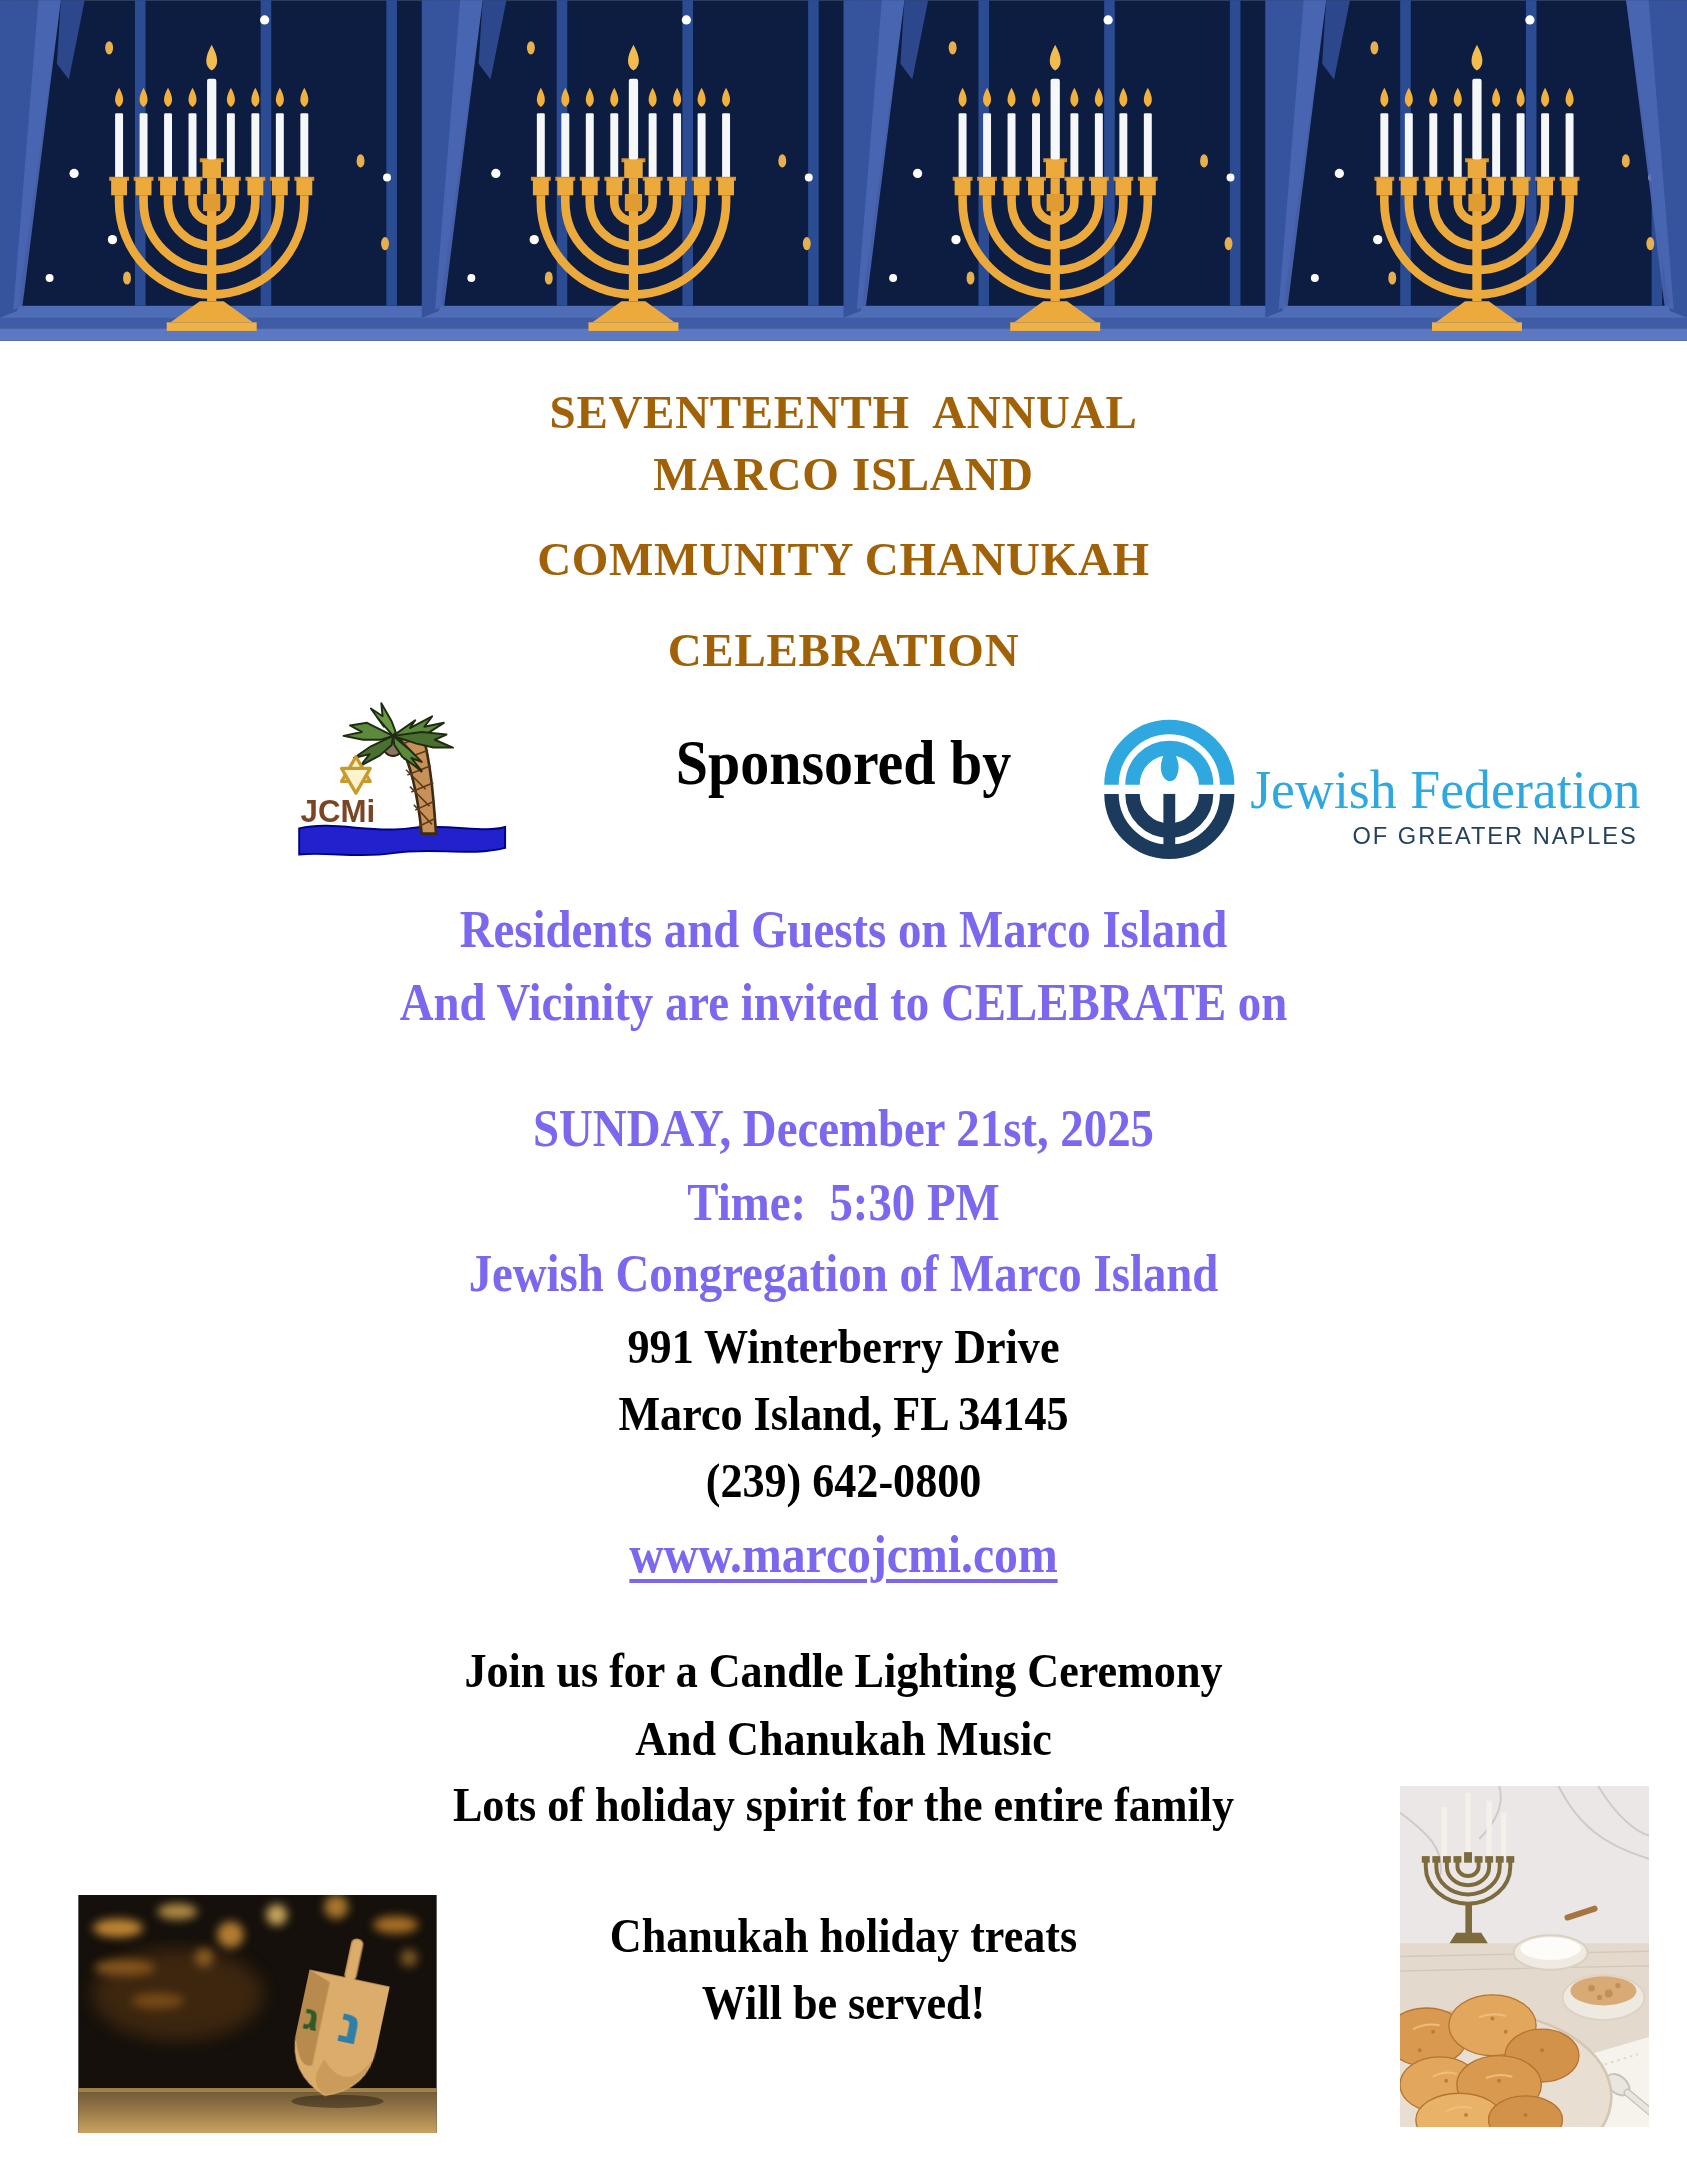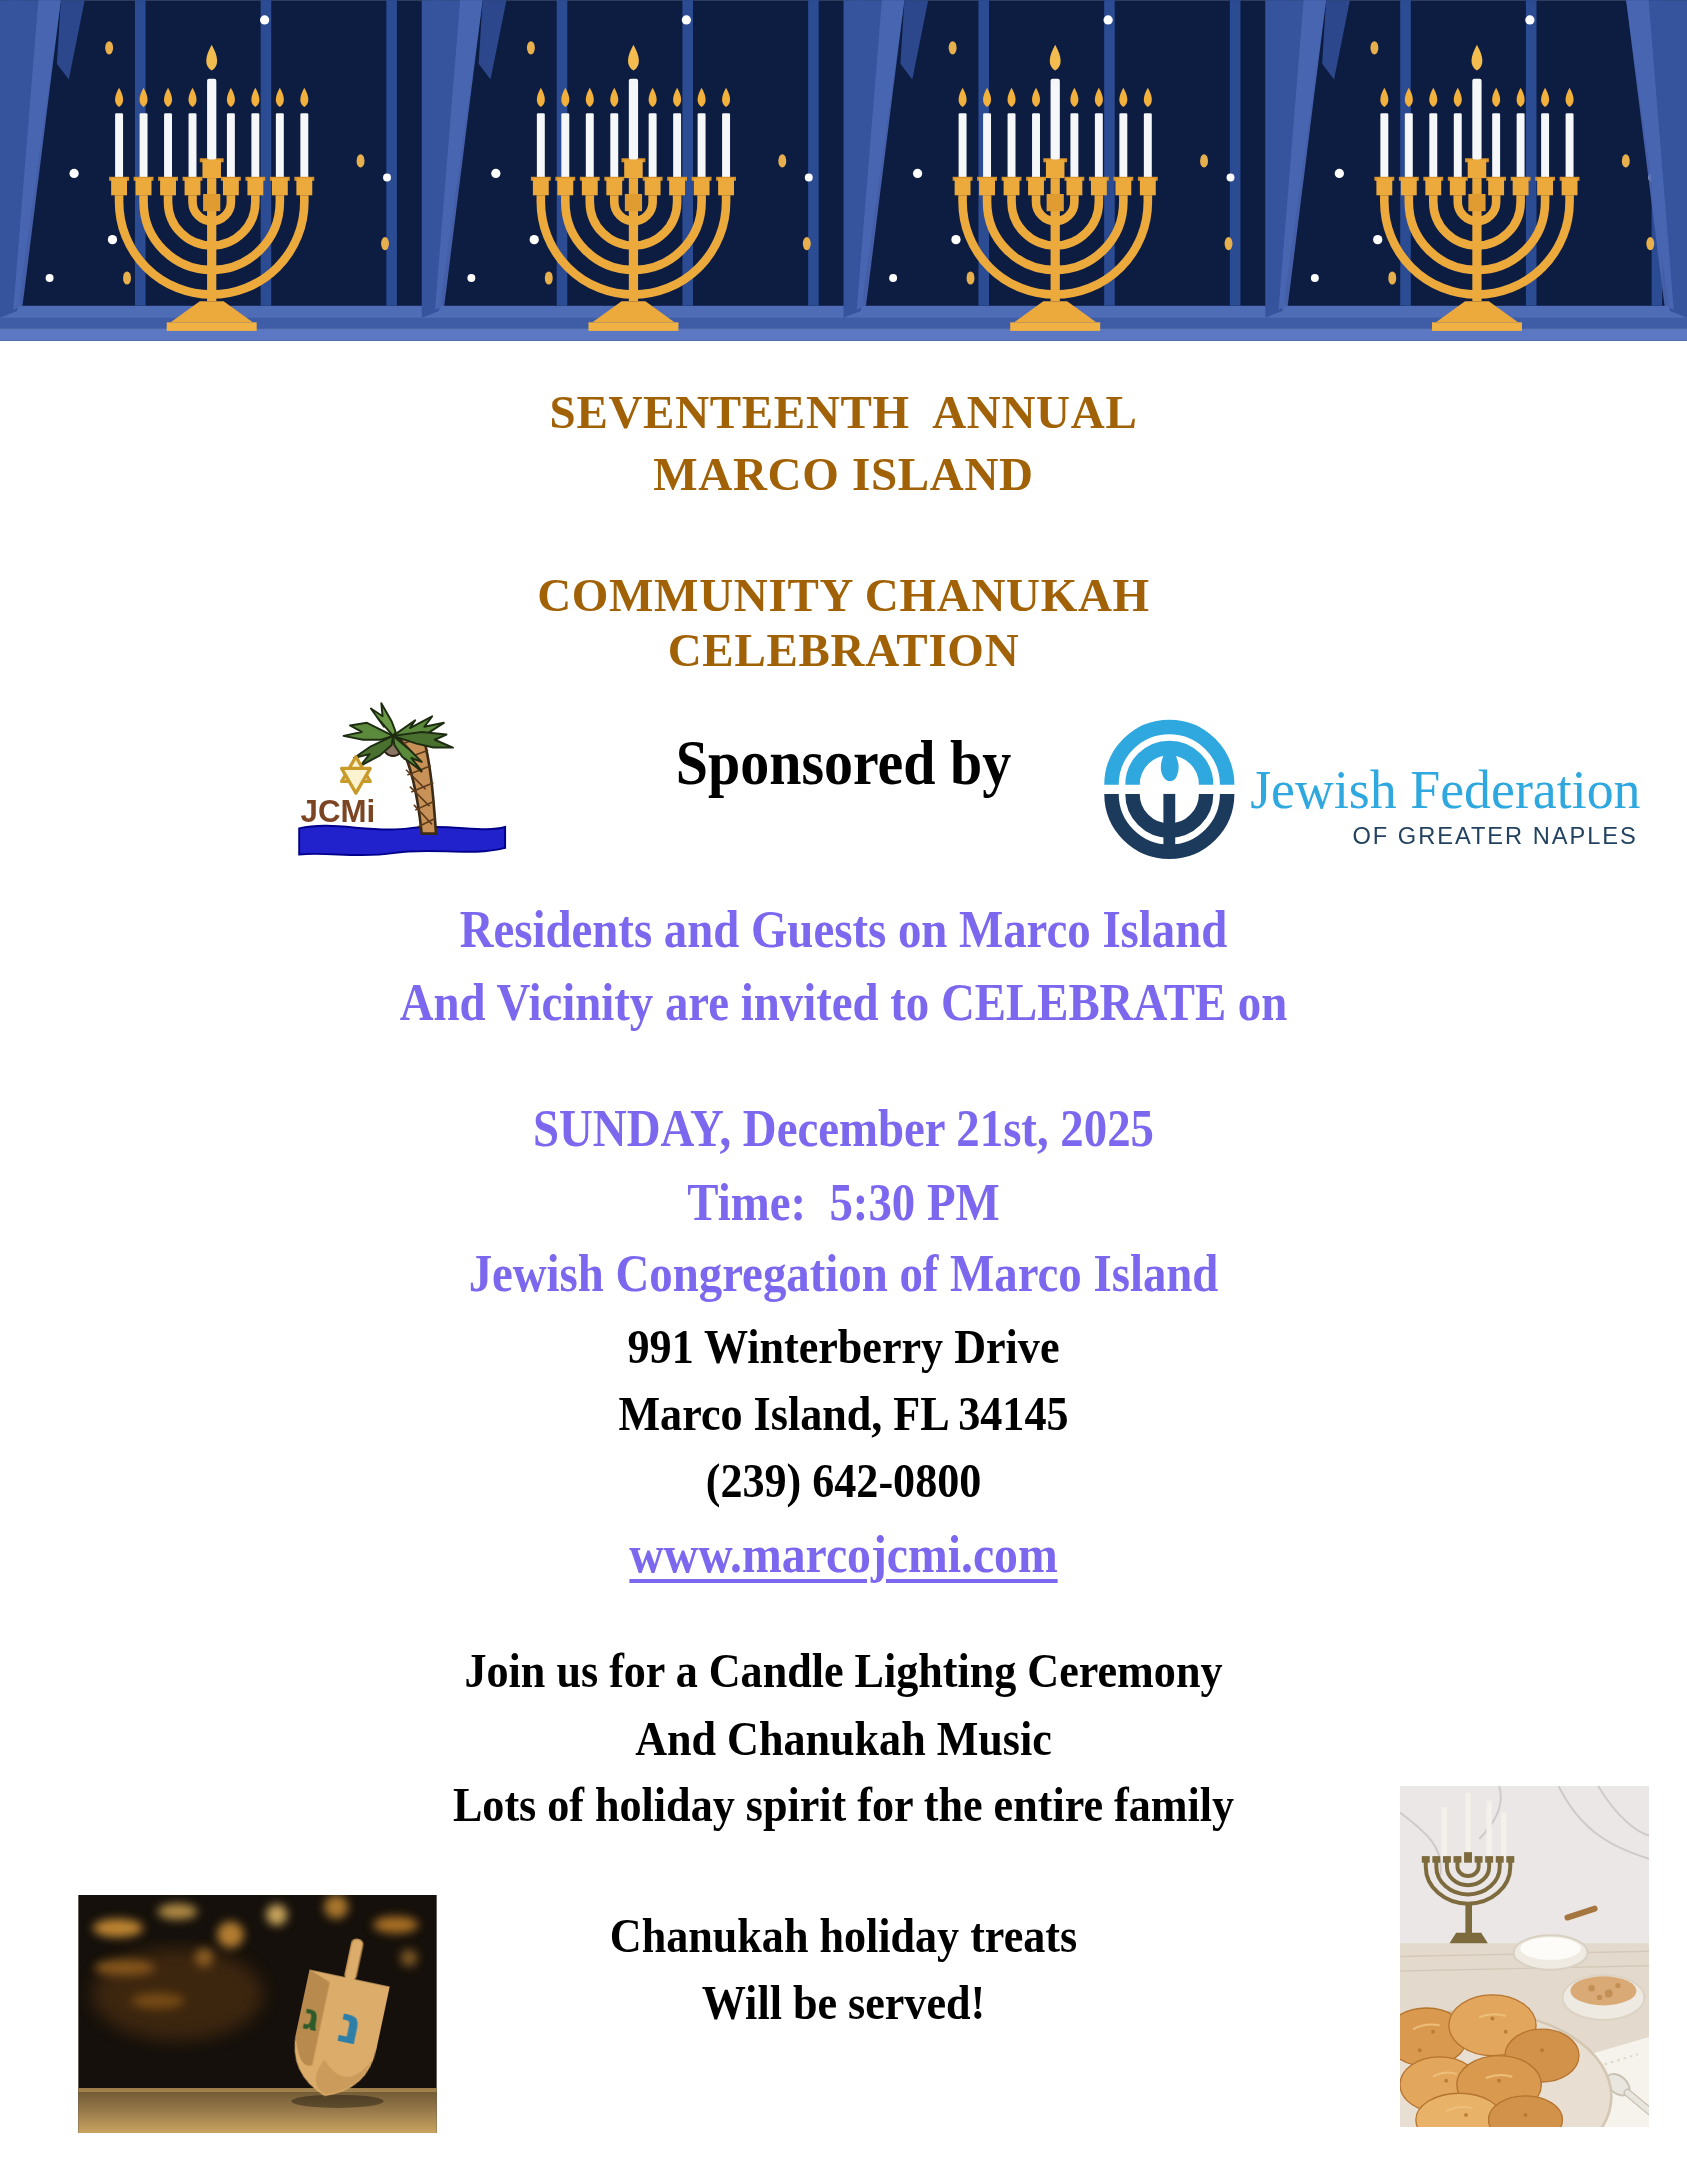--- a/index.html
+++ b/index.html
@@ -128,21 +128,21 @@
   <use href="#bunit" x="637.5"></use>
   <use href="#bunit" x="1275"></use>
   <use href="#bunit" x="1912.5"></use>
 
   <path d="M2550,0 L2458,0 L2524,470 L2550,480 Z" fill="#36539E"></path>
   <path d="M2492,0 L2458,0 L2516,462 L2530,468 Z" fill="#4A67B4" opacity=".9"></path>
 </svg>
 
 <div class="tl title" style="top:389px">SEVENTEENTH  ANNUAL</div>
 <div class="tl title" style="top:451px">MARCO ISLAND</div>
-<div class="tl title" style="top:572px">COMMUNITY CHANUKAH</div>
+<div class="tl title" style="top:536px">COMMUNITY CHANUKAH</div>
 <div class="tl title" style="top:627px">CELEBRATION</div>
 
 <svg class="abs" style="left:294px;top:693px;" width="215" height="173" viewBox="0 0 330 262">
   <g>
 
     <path d="M8,206 C60,194 118,214 176,206 C238,198 290,214 324,204 L324,236 C270,250 212,234 152,244 C102,252 52,242 8,246 Z" fill="#2222CC" stroke="#00008B" stroke-width="3"></path>
 
     <path d="M196,214 C190,156 180,104 156,64 L196,56 C210,104 214,158 218,214 Z" fill="#C89158" stroke="#3B2B16" stroke-width="4"></path>
     <g stroke="#5A3A1A" stroke-width="2.5">
       <path d="M162,78 L200,64"></path>

